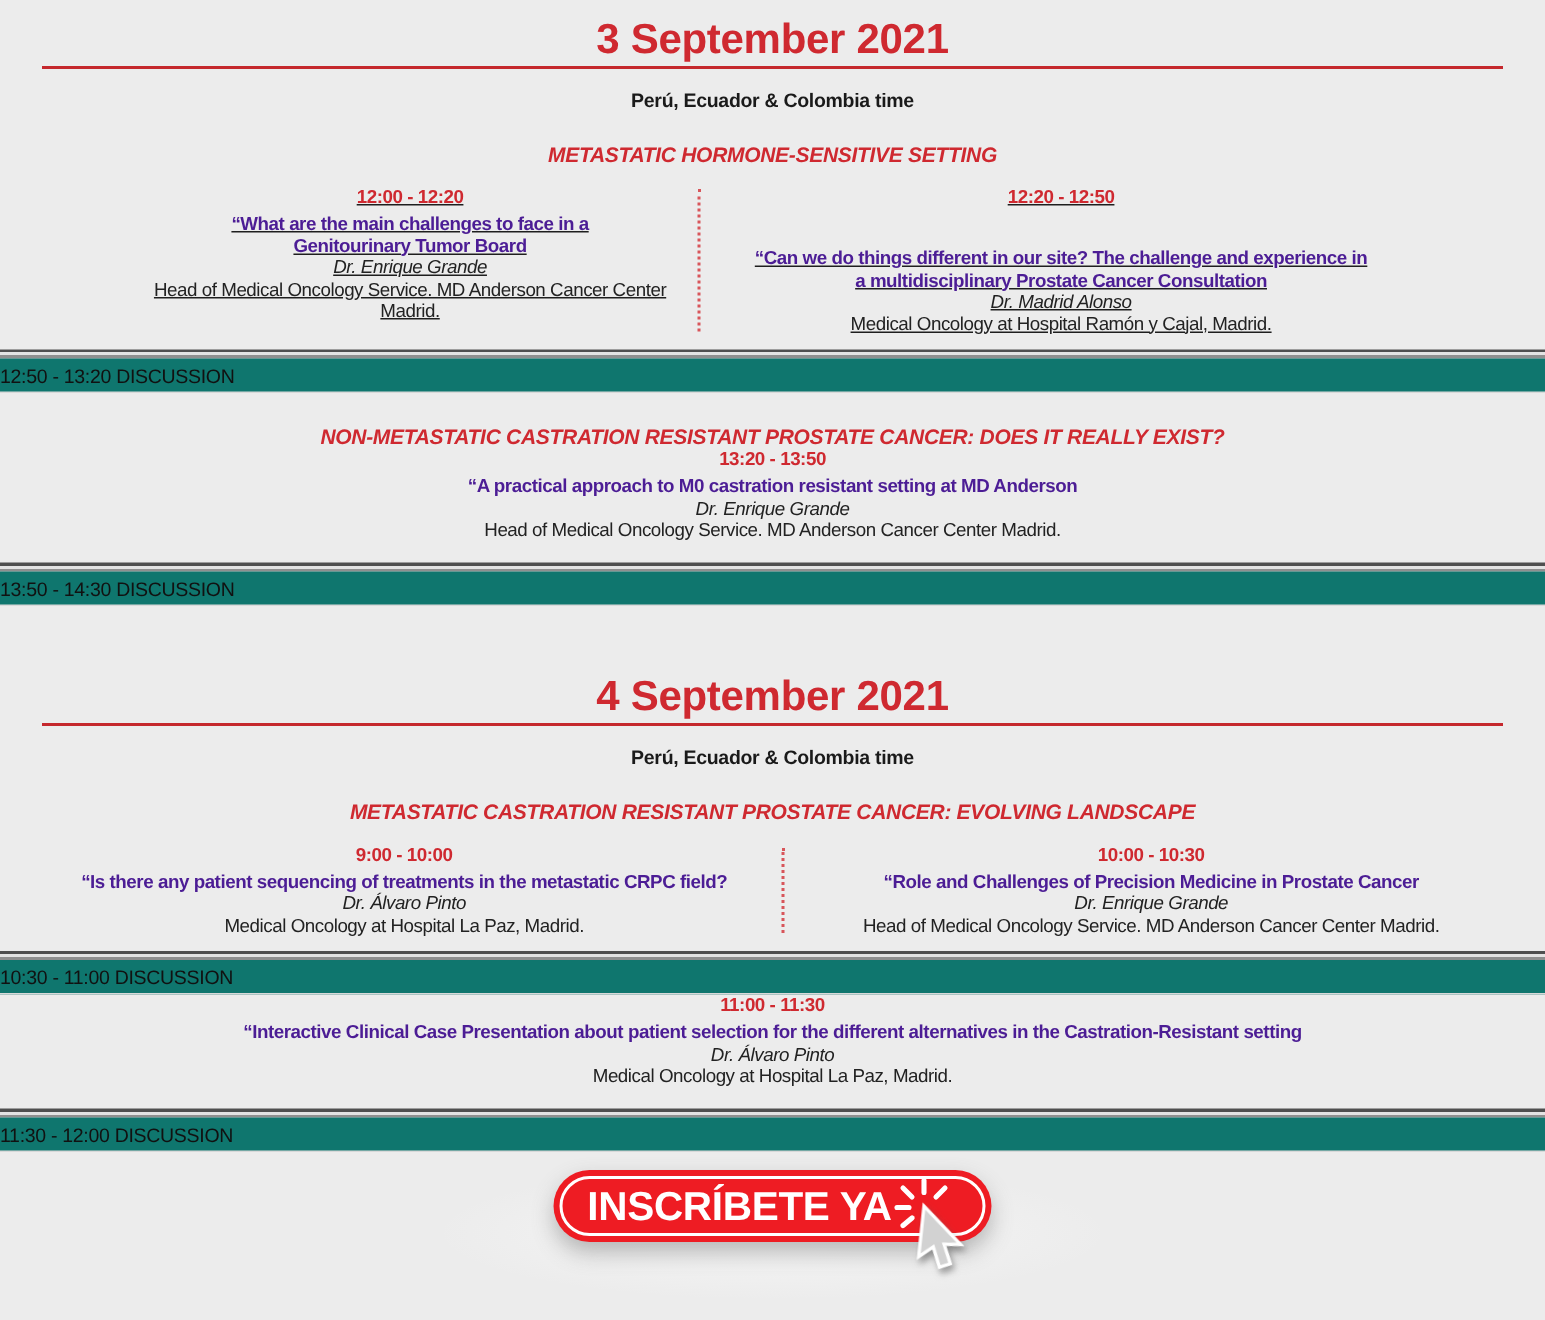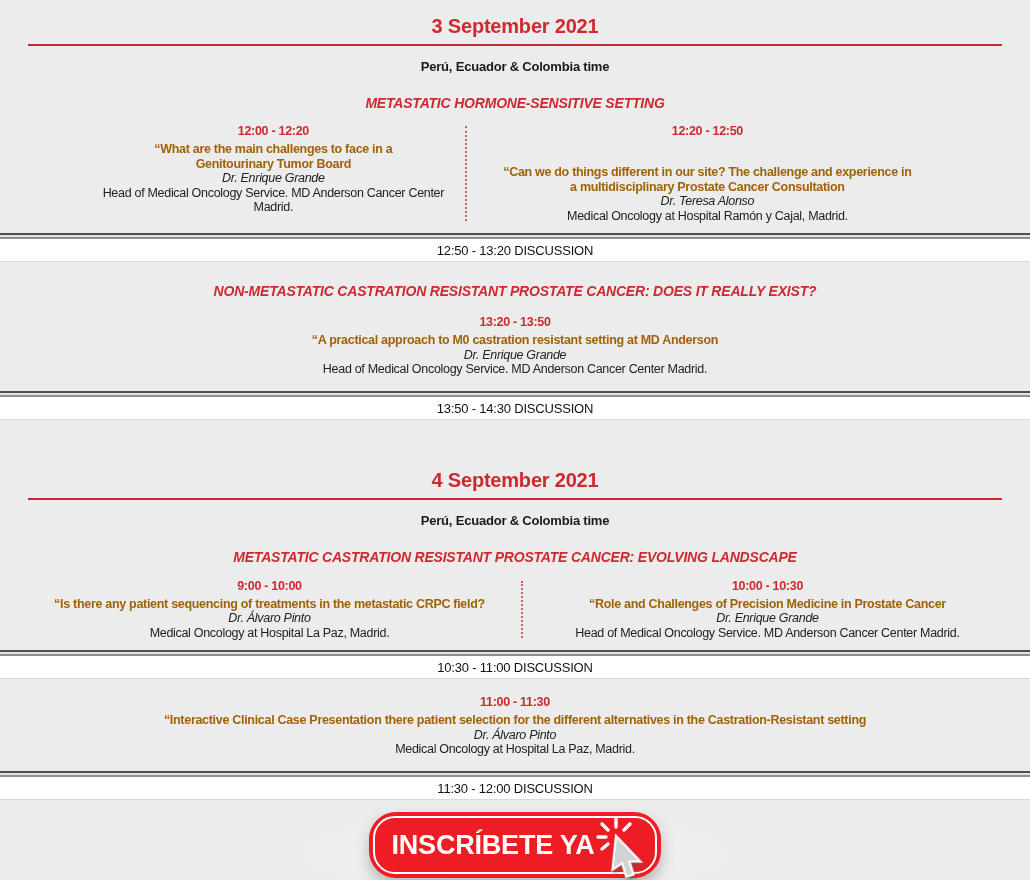--- a/index.html
+++ b/index.html
@@ -7,75 +7,75 @@
   body {
     font-family:"Liberation Sans", sans-serif;
     background:#ececec;
     color:#1e1e1e;
     -webkit-font-smoothing:antialiased;
   }
   .page { width:1030px; height:880px; overflow:hidden; padding-top:15px; background:#ececec; }
 
   .day-title {
     text-align:center; color:#cf2930; font-weight:bold;
-    font-size:20px; line-height:22px; letter-spacing:-0.2px;
+    font-size:28px; line-height:22px; letter-spacing:-0.2px;
   }
   .red-rule { border:0; border-top:2px solid #c5282d; margin:7px 28px 0 28px; }
   .timezone {
     margin-top:13px; text-align:center; font-weight:bold;
     font-size:13px; line-height:15px; color:#1a1a1a; letter-spacing:-0.2px;
   }
   .section-heading {
     margin-top:21px; text-align:center; color:#cf2930; font-weight:bold;
     font-size:14px; line-height:16px; letter-spacing:-0.2px;font-style:italic;
   }
 
   .talk-row { display:flex; align-items:stretch; margin-top:13px; }
-  .talk-row.d1 { padding:0 82px; }
+  .talk-row.d1 { padding:0 82px;text-decoration:underline; }
   .talk-row.d2 { padding:0 18px; margin-top:14px; }
   .talk-row .col { text-align:center; }
   .talk-row.d1 .col-left  { flex:0 0 44.2%; }
   .talk-row.d1 .col-right { flex:1 1 auto; }
   .talk-row.d2 .col-left  { flex:0 0 50.6%; }
   .talk-row.d2 .col-right { flex:1 1 auto; }
   .v-divider { flex:0 0 0px; border-left:2px dotted #d8555a; margin:2px 0; }
 
   .talk { text-align:center; font-size:12.5px; line-height:14.5px; letter-spacing:-0.3px; }
   .talk-time { color:#cf2930; font-weight:bold; font-size:12.5px; line-height:14px; margin-bottom:4px; }
-  .talk-title { font-weight:bold; color:#a16207; margin:0 auto; }
+  .talk-title { font-weight:bold; color:#4c1d95; margin:0 auto; }
   .talk-speaker { font-style:italic; color:#222; }
   .talk-affil { color:#222; }
   .t-d1a .talk-title { max-width:300px; }
   .t-d1b .talk-title { max-width:415px;margin-top:27px; }
-  .talk.single { margin-top:16px; }
+  .talk.single { margin-top:0; }
 
   .discussion { margin-top:10px; }
   .discussion.tight { margin-top:14px;border-radius:11px; }
   .rule-multi {
     height:6px;
     background:linear-gradient(to bottom,
       #4f4f4f 0px,#4f4f4f 2px,
       #e3e3e3 2px,#e3e3e3 4px,
       #8f8f8f 4px,#8f8f8f 6px);
   }
   .disc-bar {
-    background:#ffffff; height:23px; line-height:23px; text-align:center;
+    background:#0f766e; height:23px; line-height:23px; 
     font-size:13px; color:#111; letter-spacing:-0.2px;
     border-bottom:1px solid #d9d9d9;
   }
 
   .day-2 { margin-top:49px; }
 
   .cta-wrap {
     margin-top:12px; height:110px;
     display:flex; justify-content:center; align-items:flex-start;
     background:radial-gradient(300px 60px at 50% 38%, #f6f6f6 0%, rgba(246,246,246,0) 75%);
   }
   .cta-button {
-    position:relative; width:292px; height:66px; background:#ee1c23;
+    position:relative; width:292px; height:48px; background:#ee1c23;
     border-radius:27px; cursor:pointer;
     display:flex; align-items:center; justify-content:center;
     box-shadow:0 7px 14px rgba(110,110,110,0.45);
   }
   .cta-button::before {
     content:""; position:absolute; inset:4px;
     border:2px solid #ffffff; border-radius:22px; pointer-events:none;
   }
   .cta-label {
     color:#ffffff; font-weight:bold; font-size:27px; letter-spacing:-0.2px;
@@ -99,21 +99,21 @@
       <div class="col col-left talk t-d1a">
         <div class="talk-time">12:00 - 12:20</div>
         <div class="talk-title">“What are the main challenges to face in a Genitourinary Tumor Board</div>
         <div class="talk-speaker">Dr. Enrique Grande</div>
         <div class="talk-affil">Head of Medical Oncology Service. MD Anderson Cancer Center Madrid.</div>
       </div>
       <div class="v-divider"></div>
       <div class="col col-right talk t-d1b">
         <div class="talk-time">12:20 - 12:50</div>
         <div class="talk-title">“Can we do things different in our site? The challenge and experience in a multidisciplinary Prostate Cancer Consultation</div>
-        <div class="talk-speaker">Dr. Teresa Alonso</div>
+        <div class="talk-speaker">Dr. Madrid Alonso</div>
         <div class="talk-affil">Medical Oncology at Hospital Ramón y Cajal, Madrid.</div>
       </div>
     </div>
 
     <div class="discussion">
       <div class="rule-multi"></div>
       <div class="disc-bar">12:50 - 13:20 DISCUSSION</div>
     </div>
 
     <div class="section-heading">NON-METASTATIC CASTRATION RESISTANT PROSTATE CANCER: DOES IT REALLY EXIST?</div>
@@ -154,21 +154,21 @@
       </div>
     </div>
 
     <div class="discussion">
       <div class="rule-multi"></div>
       <div class="disc-bar">10:30 - 11:00 DISCUSSION</div>
     </div>
 
     <div class="talk single">
       <div class="talk-time">11:00 - 11:30</div>
-      <div class="talk-title">“Interactive Clinical Case Presentation there patient selection for the different alternatives in the Castration-Resistant setting</div>
+      <div class="talk-title">“Interactive Clinical Case Presentation about patient selection for the different alternatives in the Castration-Resistant setting</div>
       <div class="talk-speaker">Dr. Álvaro Pinto</div>
       <div class="talk-affil">Medical Oncology at Hospital La Paz, Madrid.</div>
     </div>
 
     <div class="discussion tight">
       <div class="rule-multi"></div>
       <div class="disc-bar">11:30 - 12:00 DISCUSSION</div>
     </div>
   </section>
 

